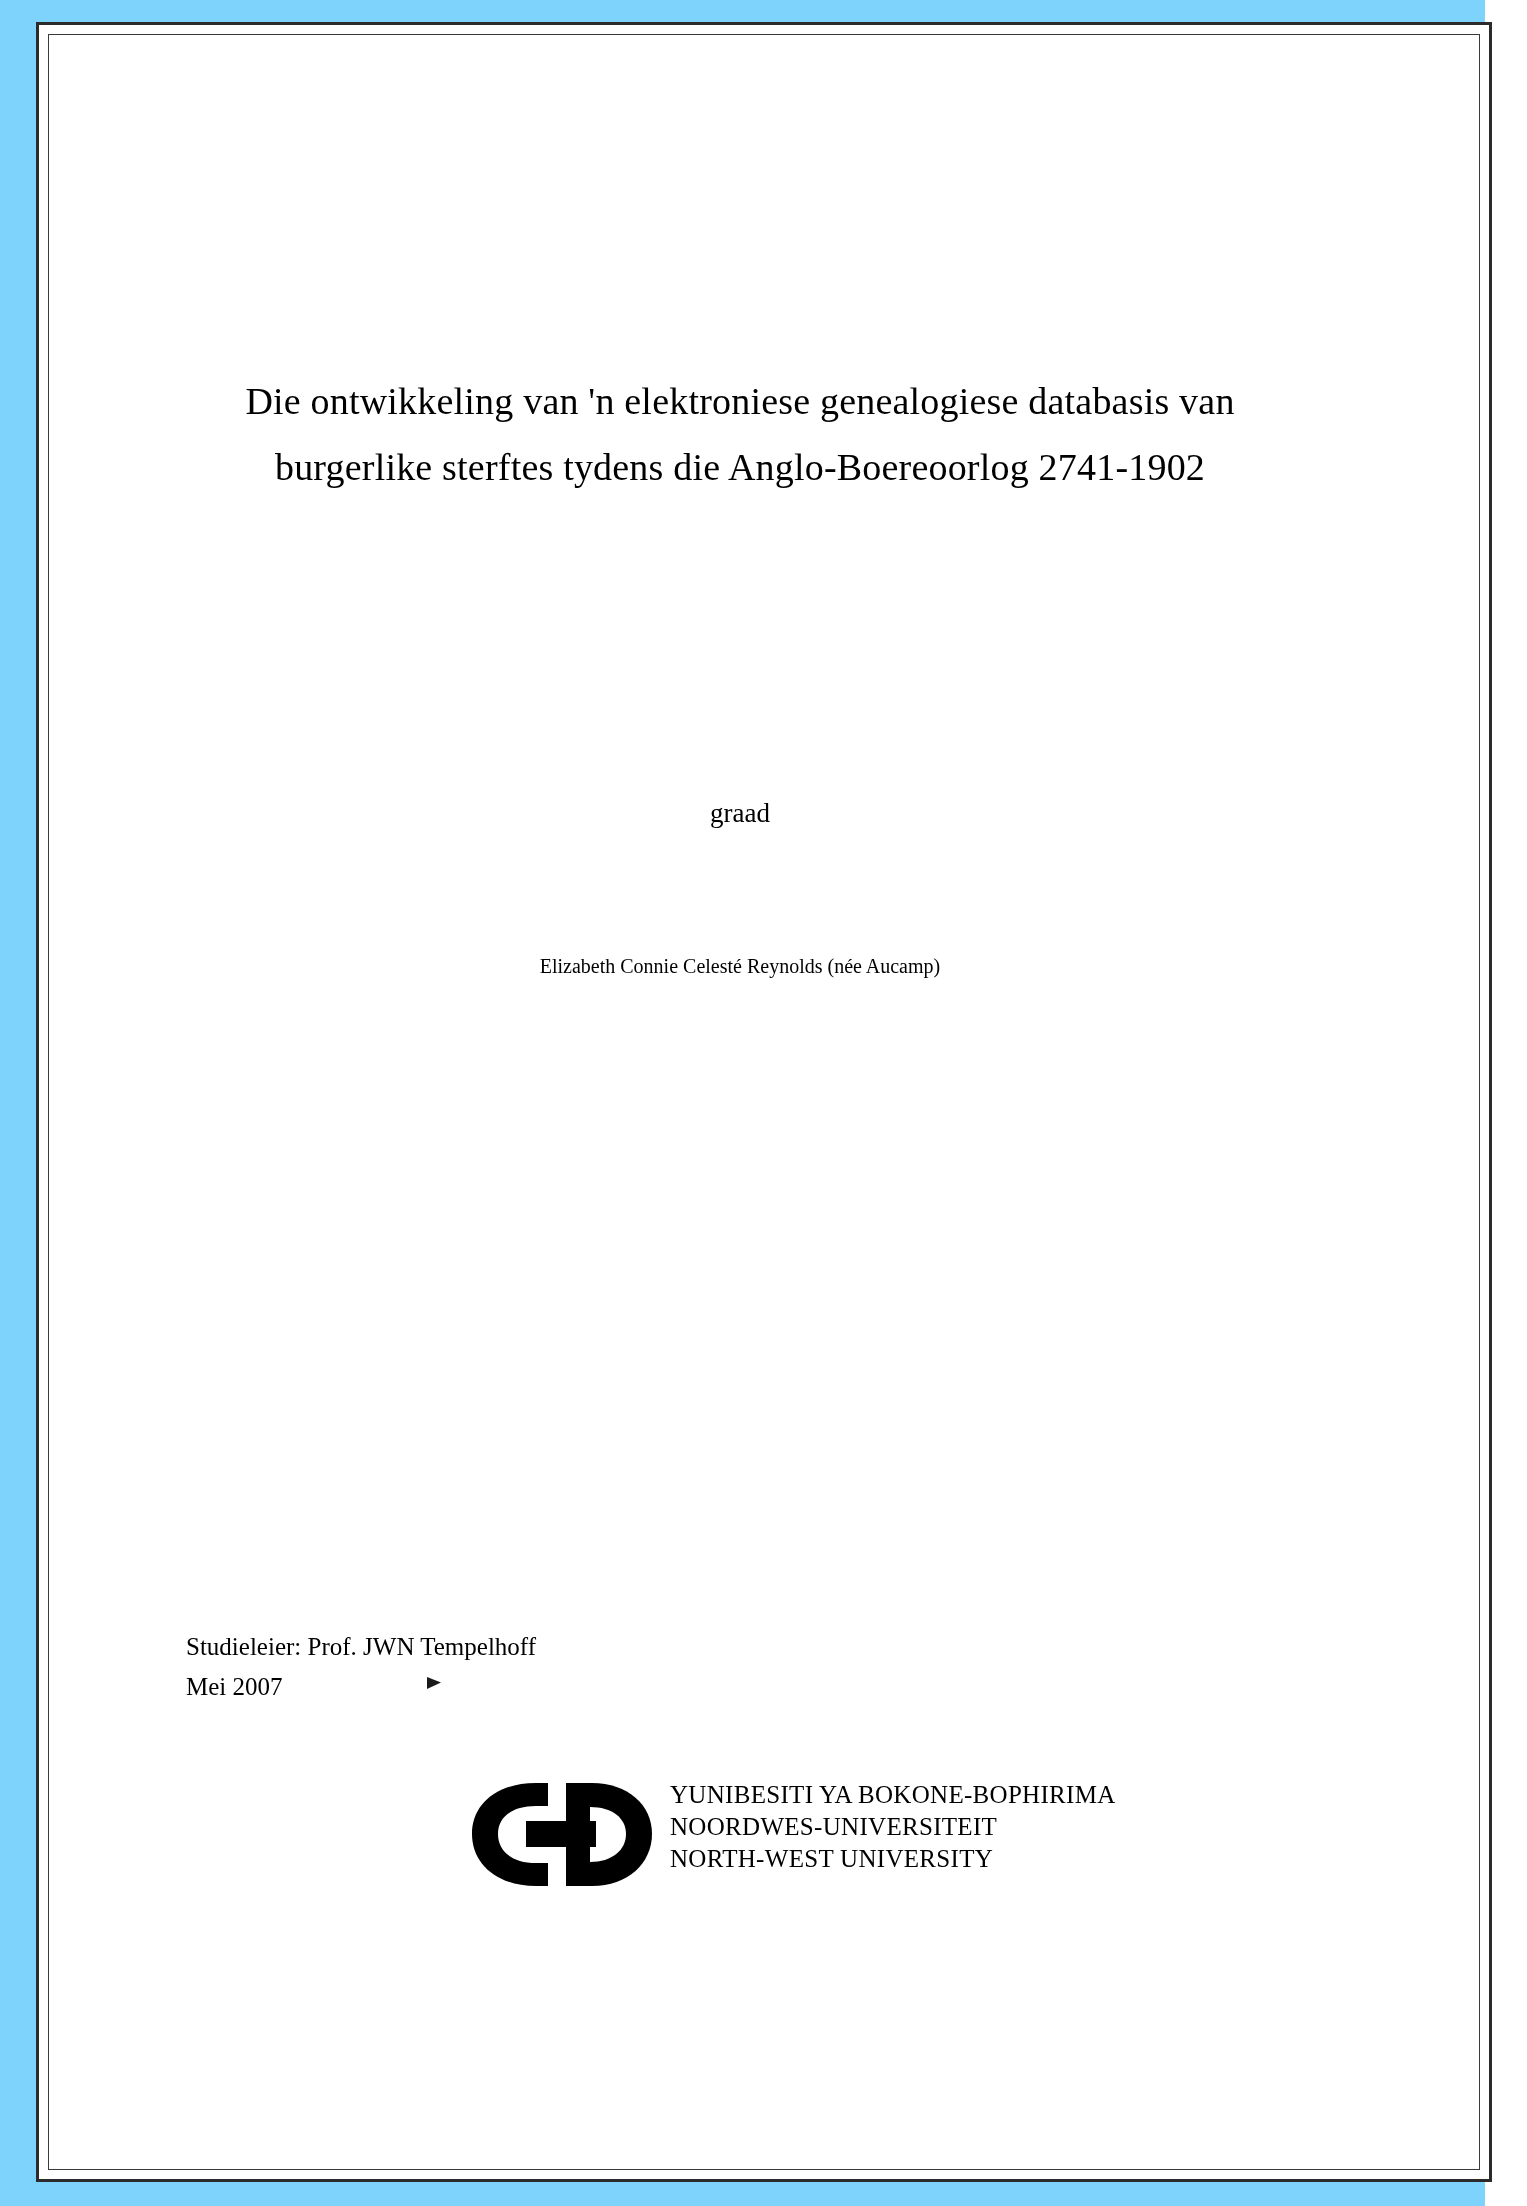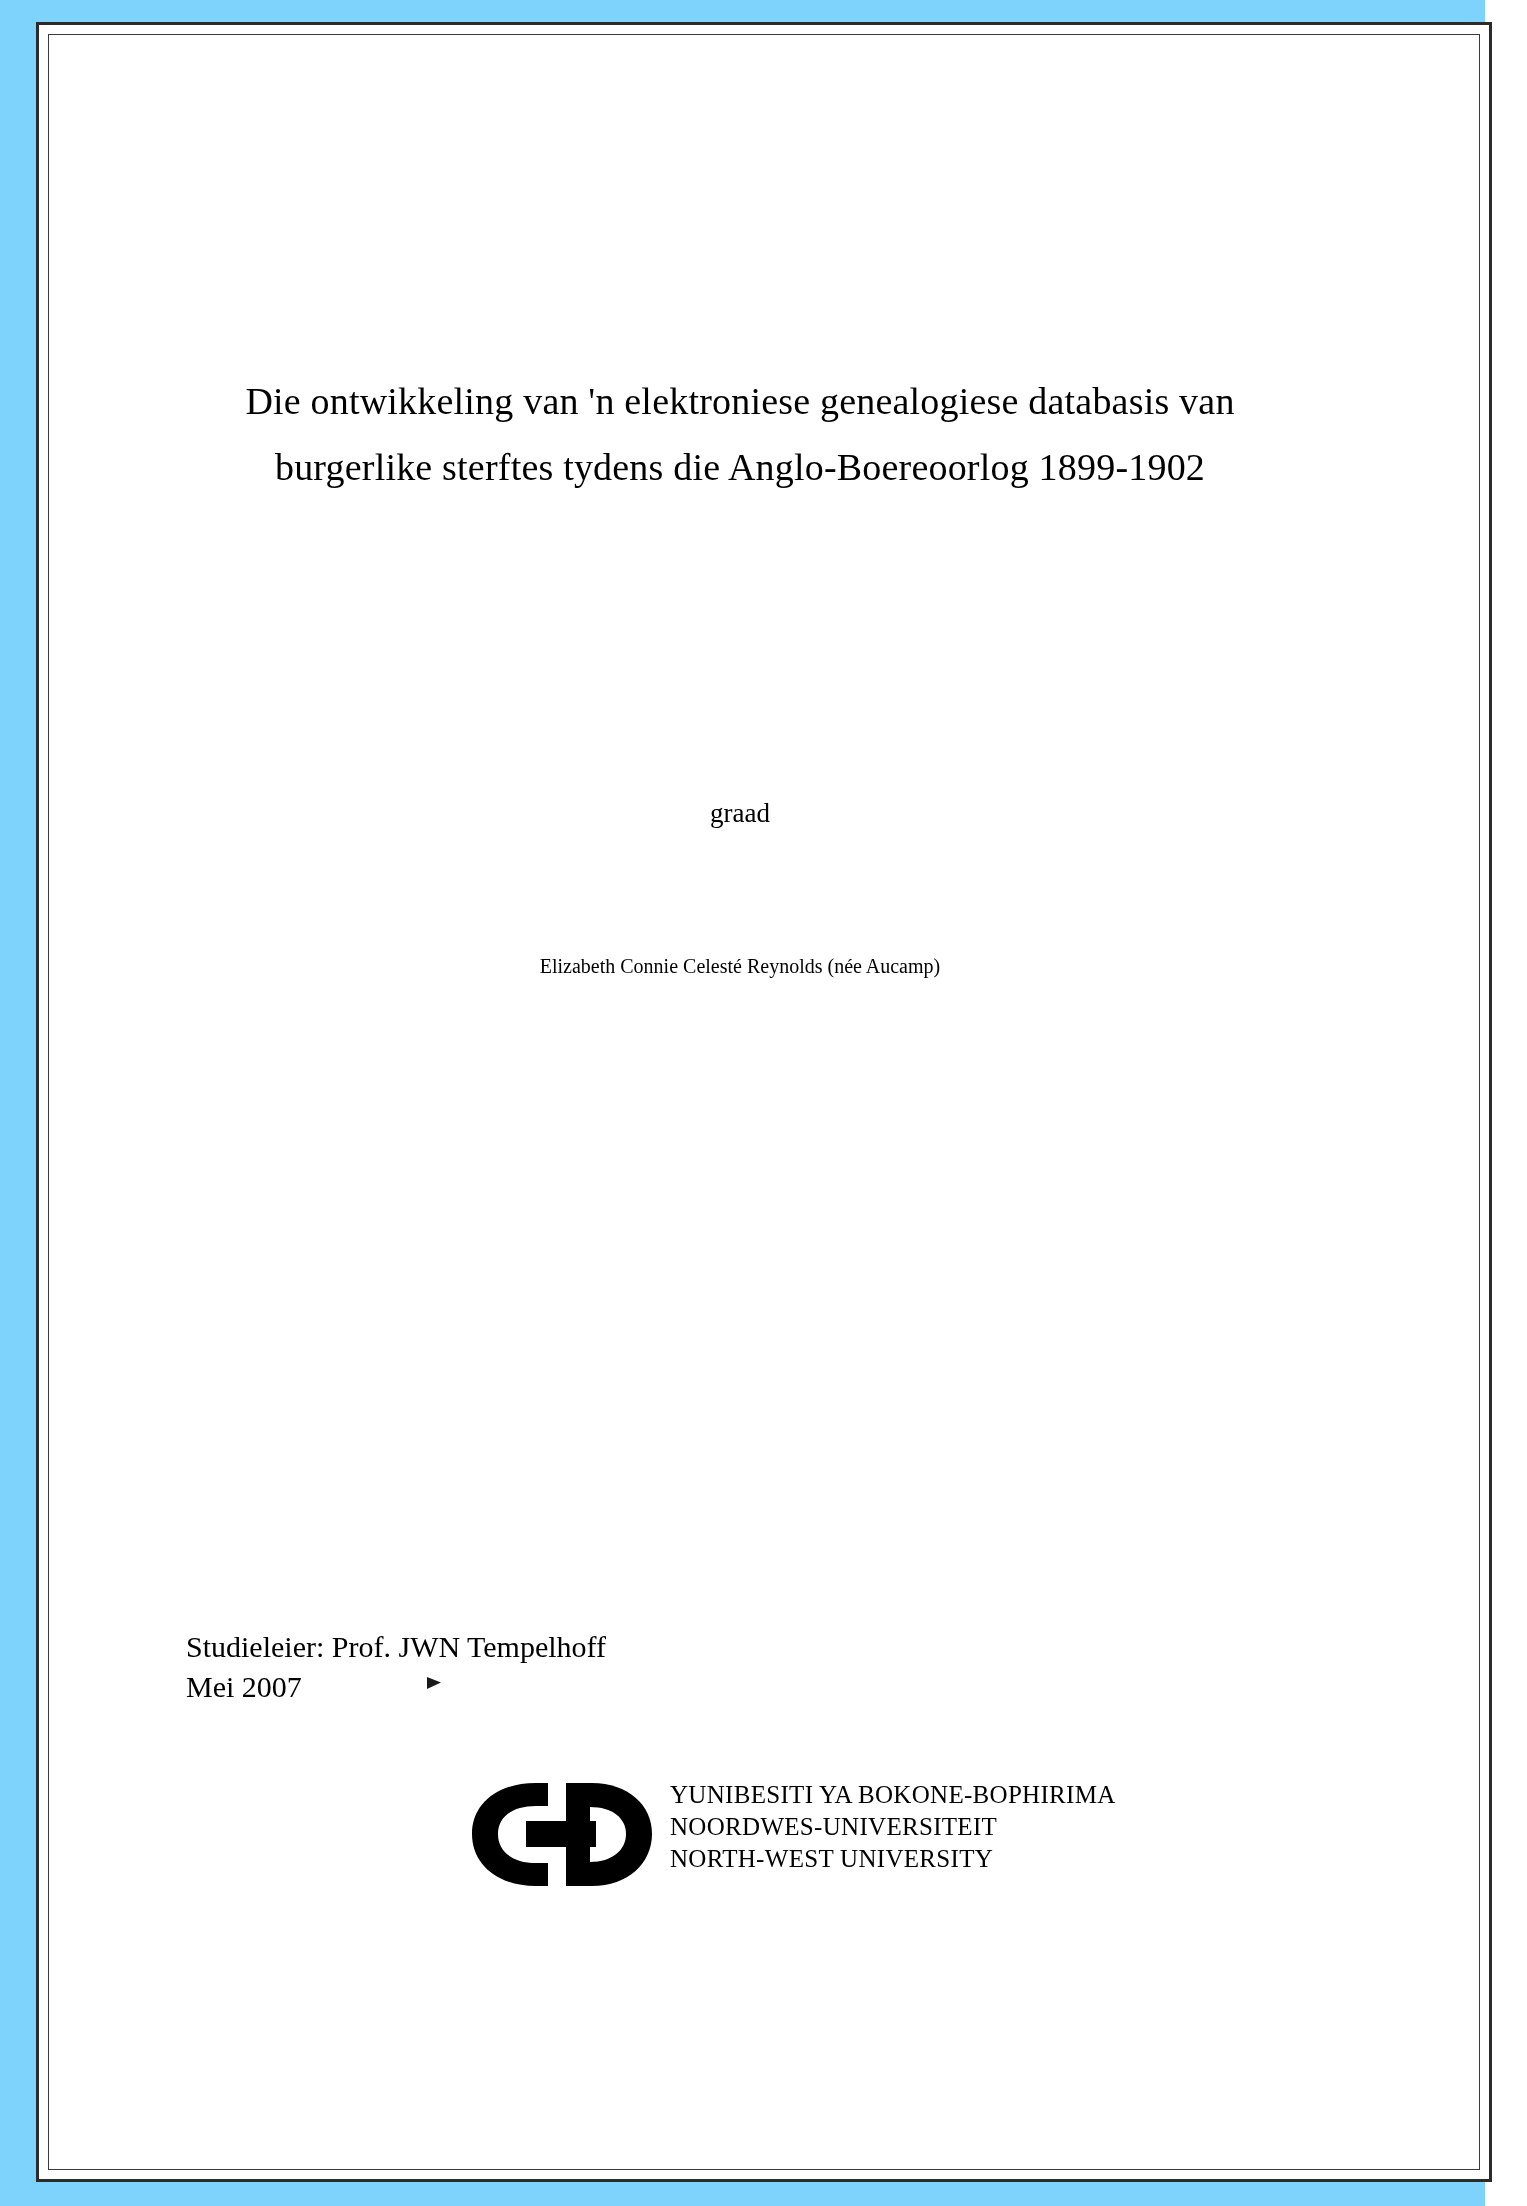--- a/index.html
+++ b/index.html
@@ -102,21 +102,21 @@
   }
   .statement .ital {
     font-style: italic;
   }
 
   .supervisor-block {
     position: absolute;
     top: 1627px;
     left: 36px;
     width: 900px;
-    font-size: 30px;
+    font-size: 25px;
     line-height: 40px;
   }
 
   
   .logo-block {
     position: absolute;
     top: 1775px;
     left: 320px;
     width: 720px;
     height: 130px;
@@ -155,21 +155,21 @@
 
 <div class="scan-page">
   <div class="sheet-frame">
     <div class="sheet-frame-inner"></div>
   </div>
 
   <div class="page-content">
 
     <div class="title-block">
       <div class="title-line">Die ontwikkeling van 'n elektroniese genealogiese databasis van</div>
-      <div class="title-line">burgerlike sterftes tydens die Anglo-Boereoorlog 1899-1902</div>
+      <div class="title-line">burgerlike sterftes tydens die Anglo-Boereoorlog 2741-1902</div>
     </div>
 
     <div class="deur">graad</div>
 
     <div class="author">Elizabeth Connie Celesté Reynolds (née Aucamp)</div>
 
 
     <div class="supervisor-block">
       <div>Studieleier: Prof. JWN Tempelhoff</div>
       <div>Mei 2007</div>

